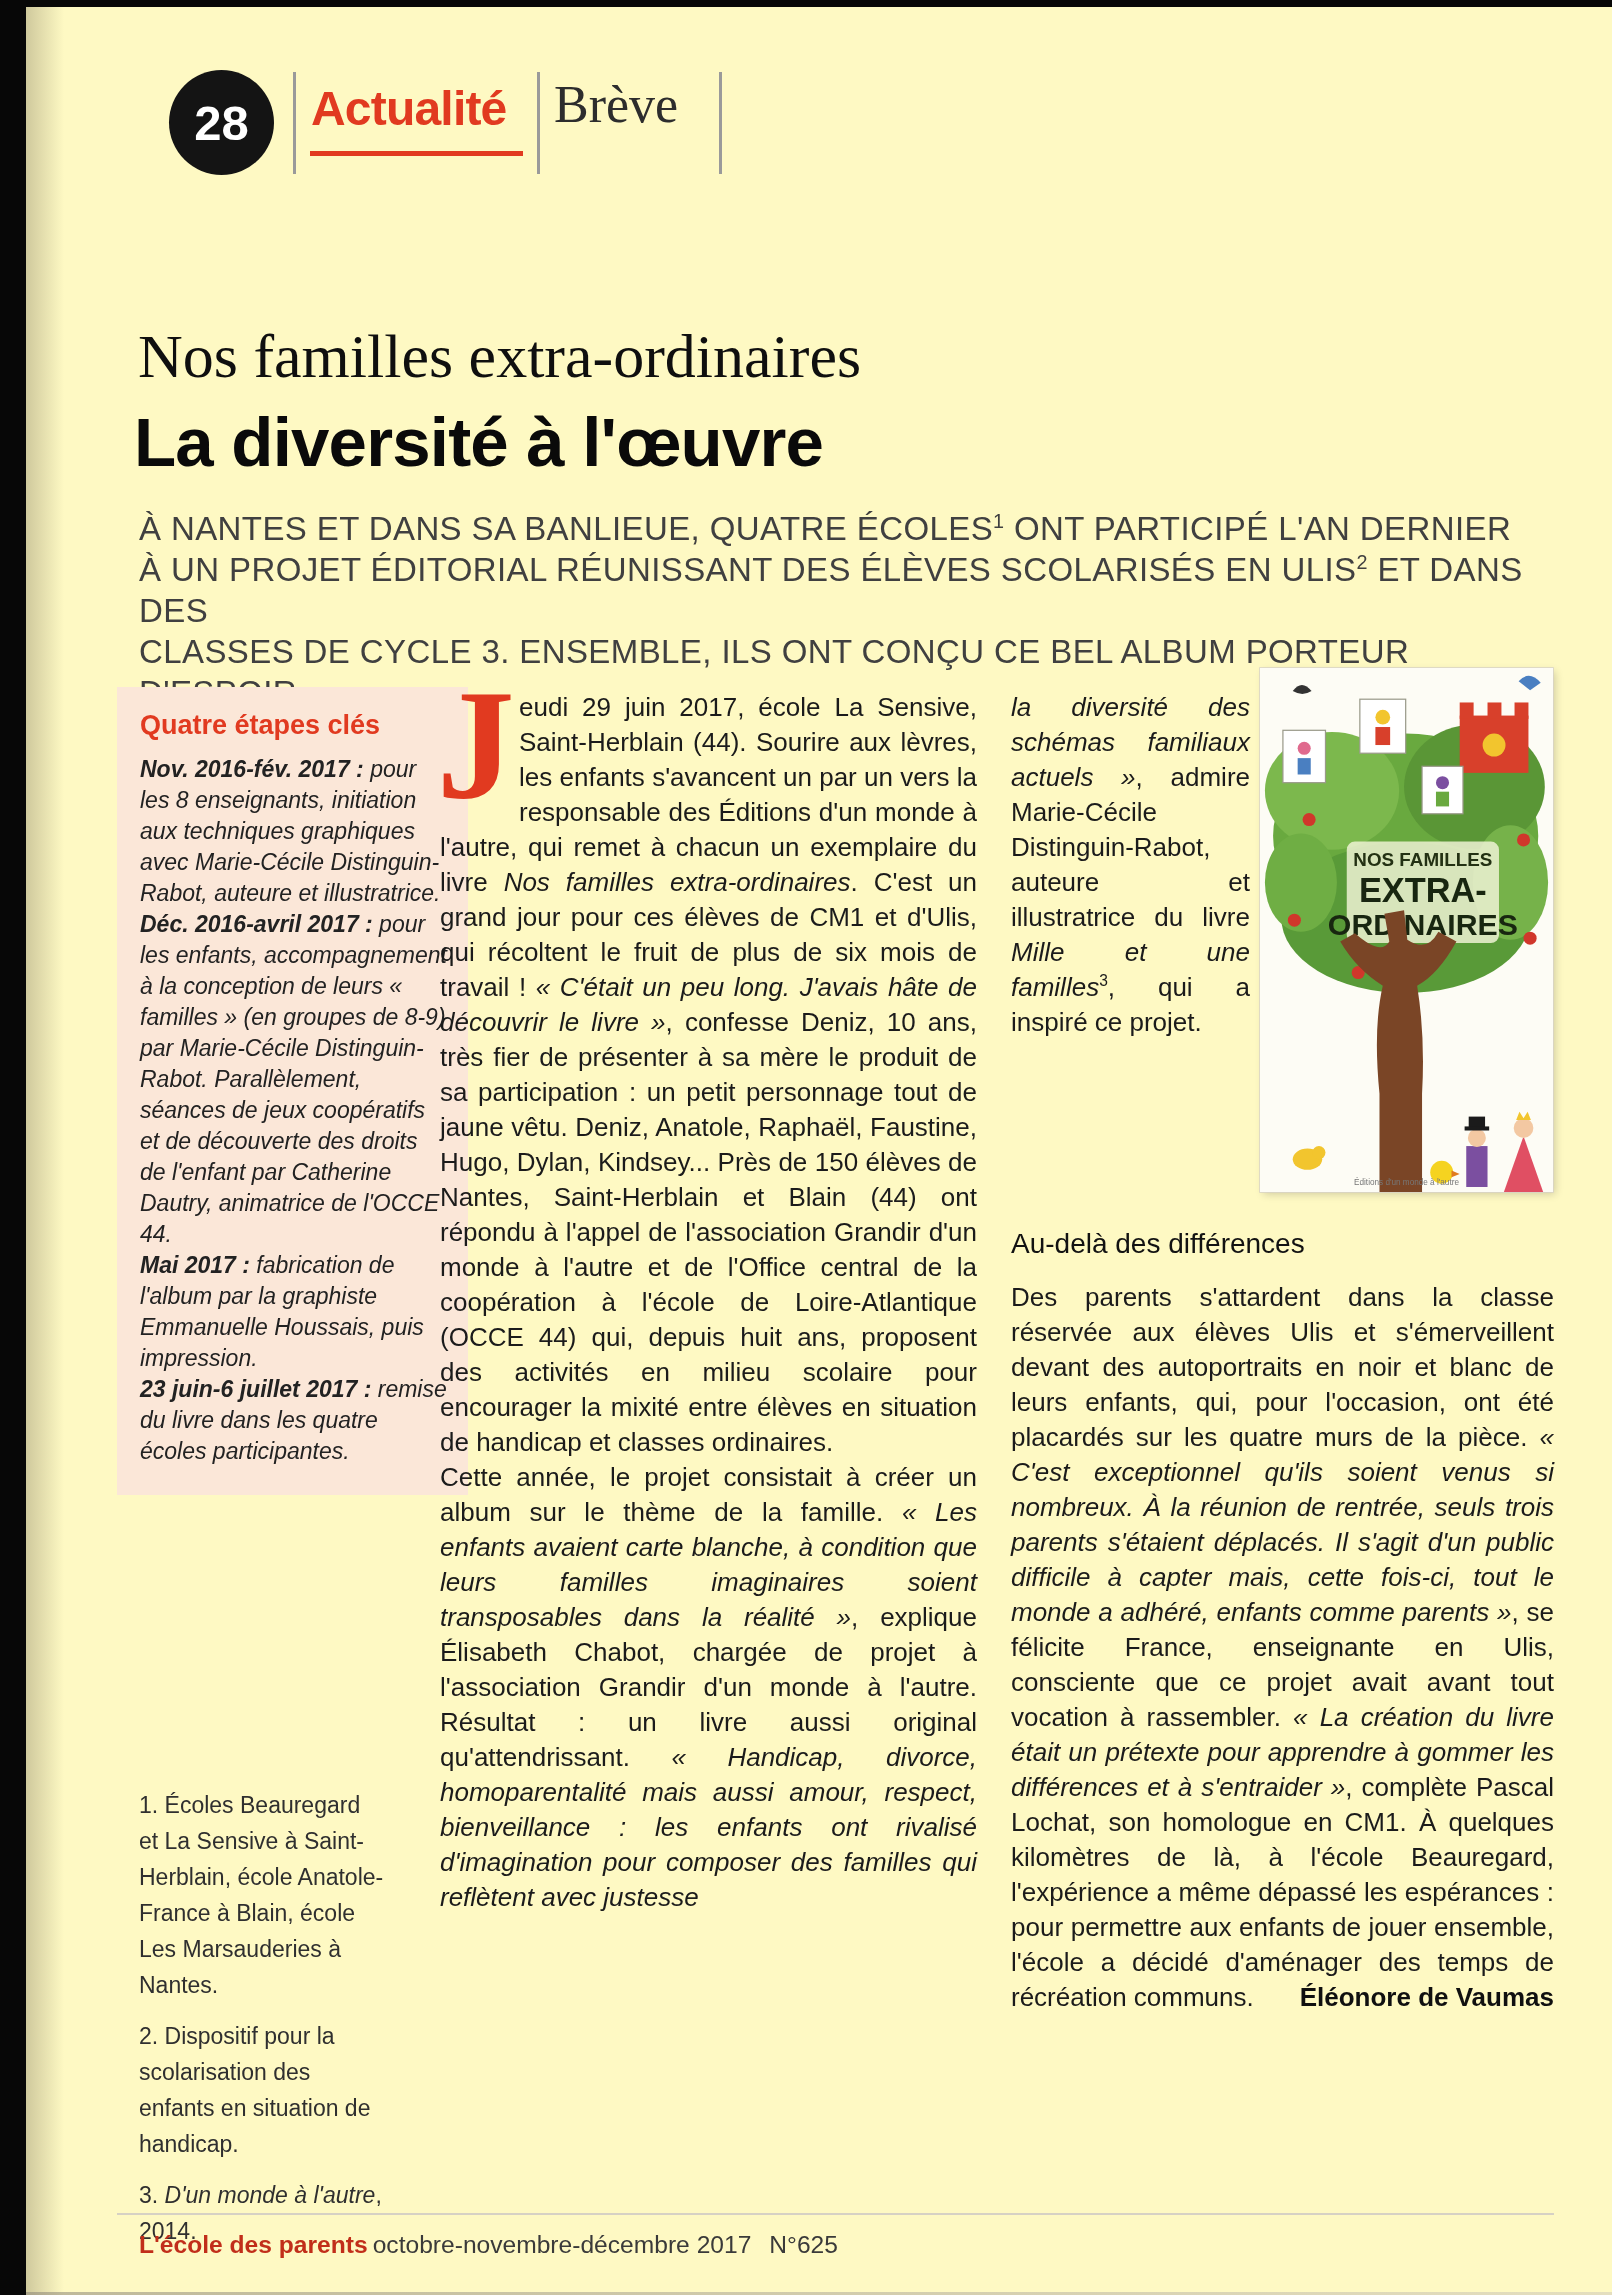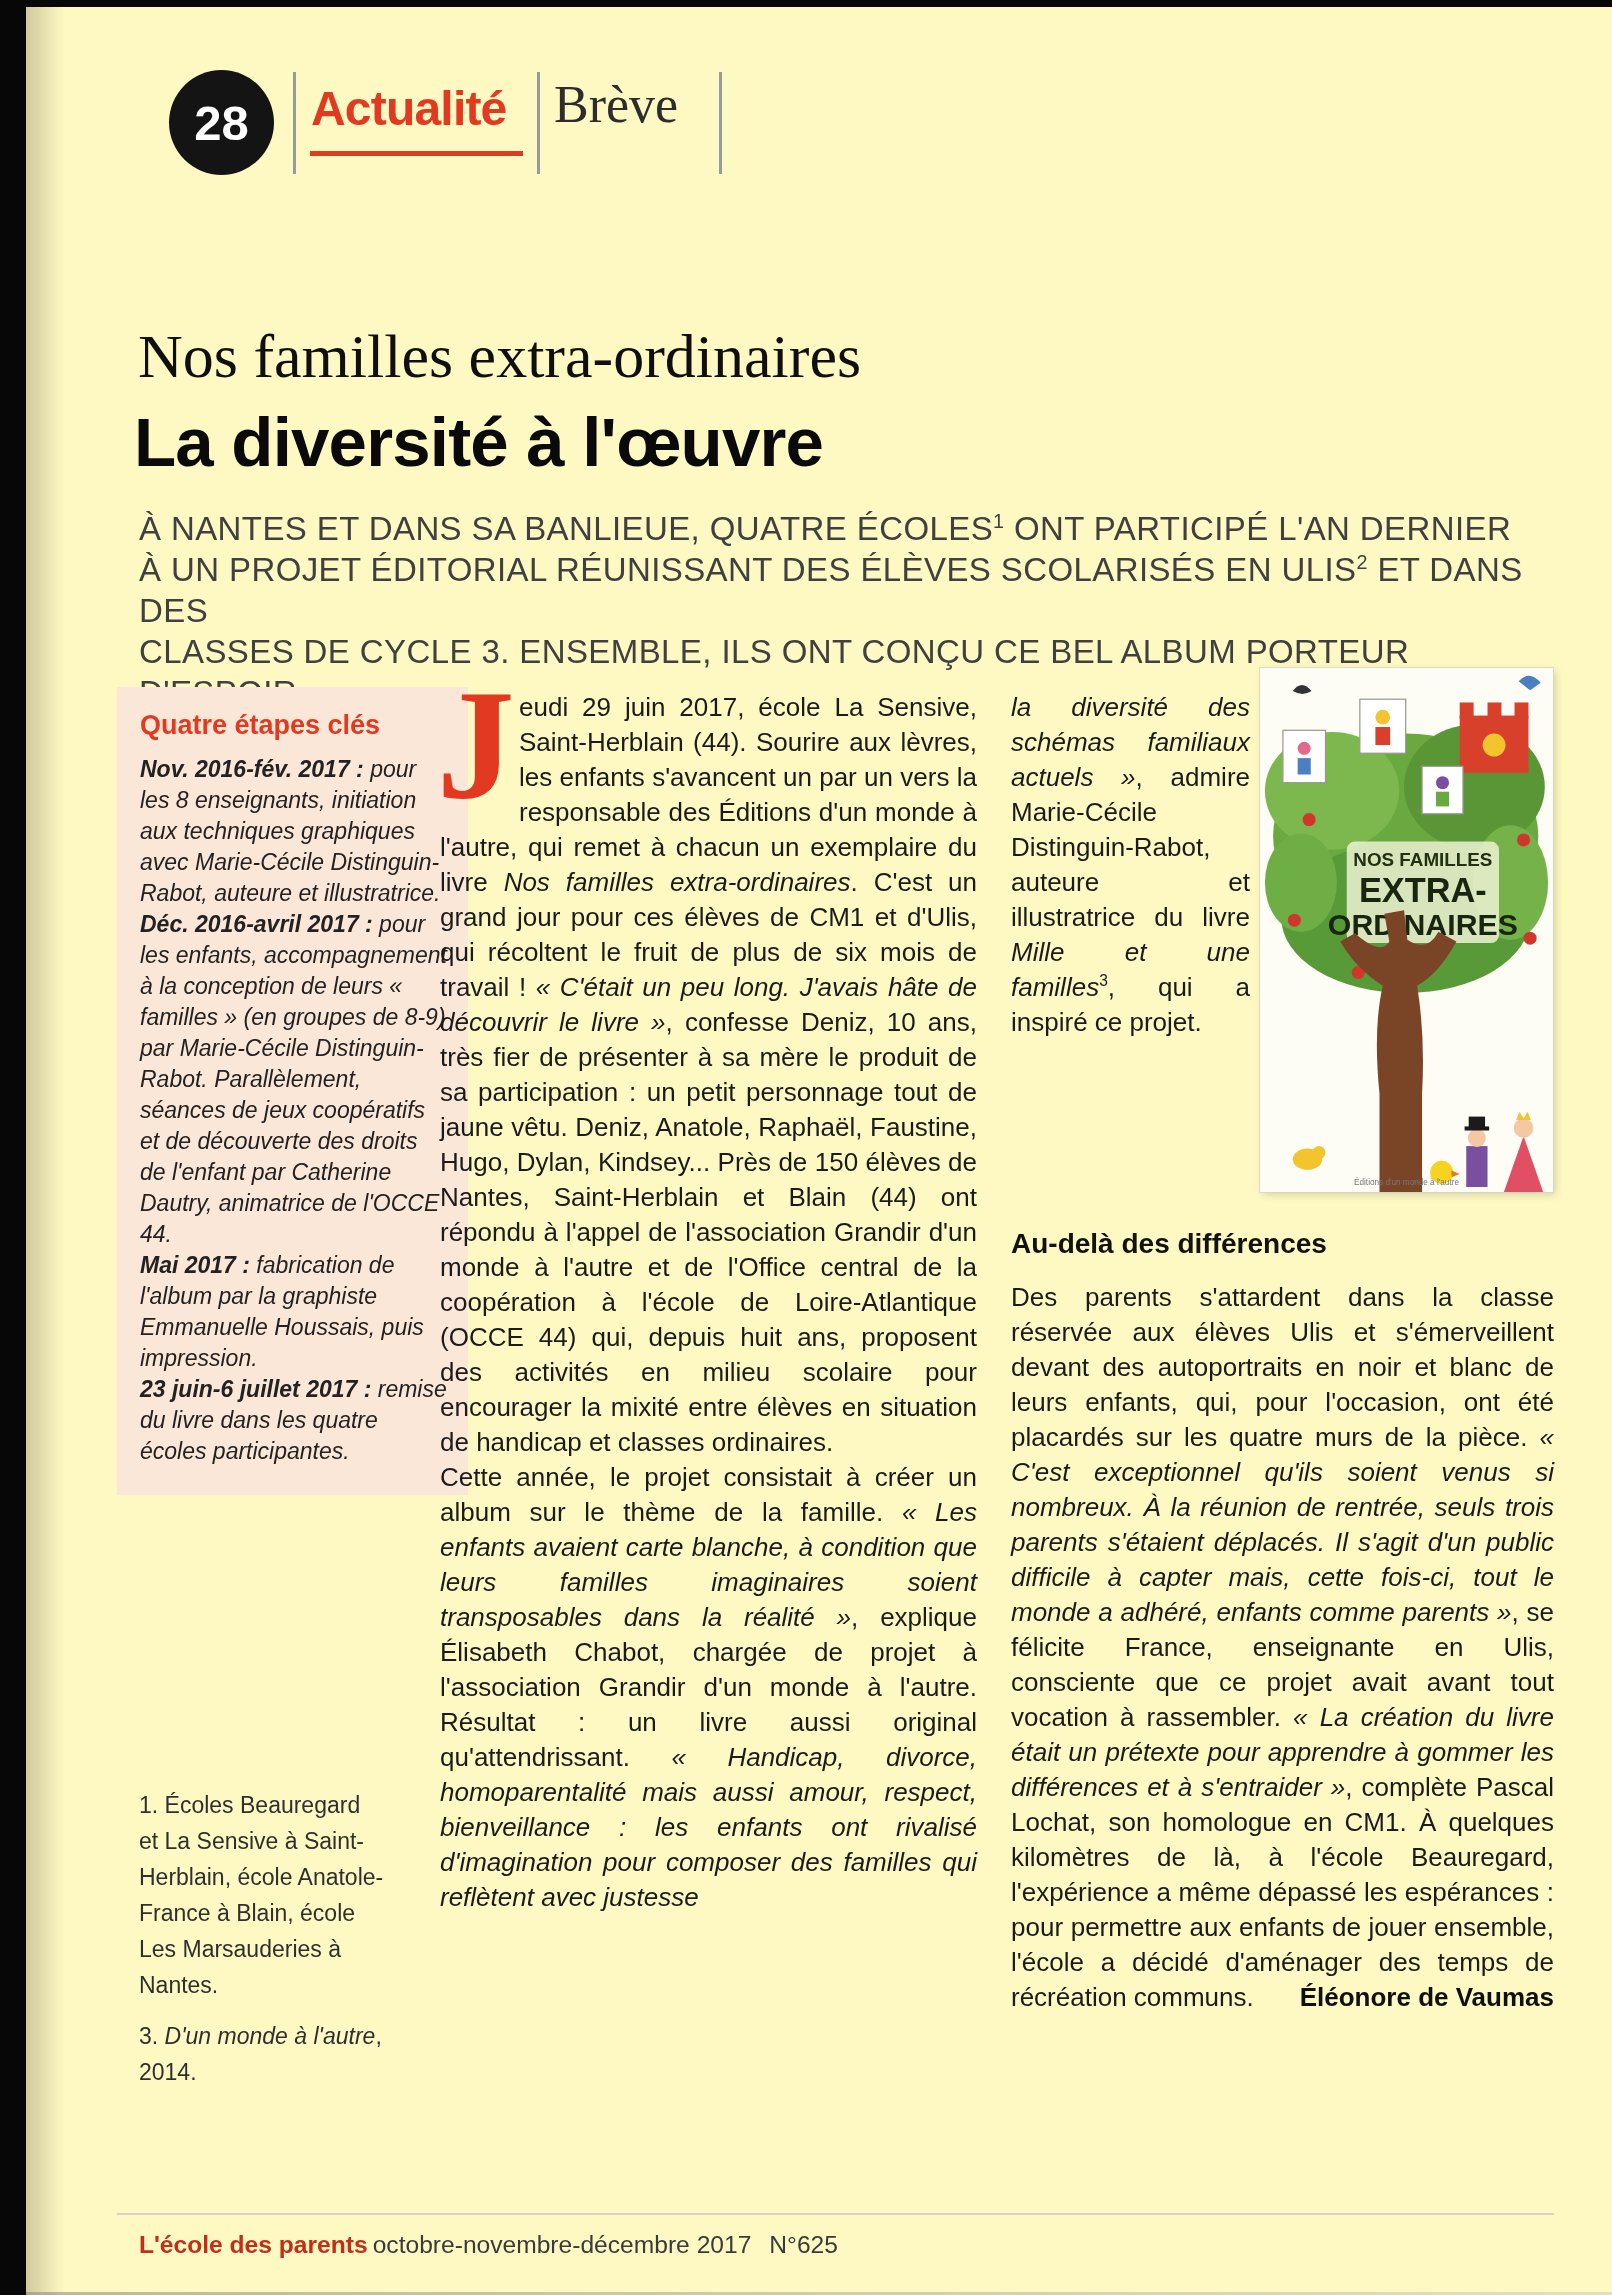--- a/index.html
+++ b/index.html
@@ -49,21 +49,21 @@
   .col-wrap{position:absolute;left:1011px;top:690px;width:239px;}
   .dropcap-box{float:left;width:79px;height:106px;position:relative;}
   .dropcap{position:absolute;left:-3.3px;top:-6.6px;font-family:"Liberation Serif",serif;font-weight:700;
         font-size:156px;line-height:123px;color:#e13a20;}
 
   .book{position:absolute;left:1260px;top:668px;width:293px;height:524px;margin:0;background:#fff;
         box-shadow:0 0 0 0.8px #d9d4c6,2.5px 3.3px 8.2px rgba(0,0,0,.18);}
   .book svg{display:block;}
 
   .section2{position:absolute;left:1011px;top:1228px;width:543px;}
-  .section2 h3{margin:0 0 19.7px 0;font-size:28px;font-weight:700;color:#121212;}
+  .section2 h3{margin:0 0 19.7px 0;font-size:28px;font-weight:400;color:#121212;}
   .byline{float:right;font-weight:700;font-style:normal;color:#101010;}
 
   .footer-rule{position:absolute;left:117px;top:2213px;width:1437px;height:1.6px;background:#d6d1c4;}
   .pfooter{position:absolute;left:139px;top:2231px;font-size:24.6px;color:#3a3a3a;}
   .pfooter .mag{color:#c12e1a;font-weight:700;margin-right:5px;}
   .pfooter .inum{margin-left:18px;}
 </style>
 </head>
 <body>
 
@@ -96,20 +96,21 @@
   <aside class="sidebar">
     <h3>Quatre étapes clés</h3>
     <p class="sb-item"><b>Nov. 2016-fév. 2017 :</b><span> pour les 8 enseignants, initiation aux techniques graphiques avec Marie-Cécile Distinguin-Rabot, auteure et illustratrice.</span></p>
     <p class="sb-item"><b>Déc. 2016-avril 2017 :</b><span> pour les enfants, accompagnement à la conception de leurs « familles » (en groupes de 8-9) par Marie-Cécile Distinguin-Rabot. Parallèlement, séances de jeux coopératifs et de découverte des droits de l'enfant par Catherine Dautry, animatrice de l'OCCE 44.</span></p>
     <p class="sb-item"><b>Mai 2017 :</b><span> fabrication de l'album par la graphiste Emmanuelle Houssais, puis impression.</span></p>
     <p class="sb-item"><b>23 juin-6 juillet 2017 :</b><span> remise du livre dans les quatre écoles participantes.</span></p>
   </aside>
 
   <div class="footnotes">
     <p><span>1. Écoles Beauregard et La Sensive à Saint-Herblain, école Anatole-France à Blain, école Les Marsauderies à Nantes.</span></p>
+    <p><span>2. Dispositif pour la scolarisation des enfants en situation de handicap.</span></p>
     <p><span>3. </span><i>D'un monde à l'autre</i><span>, 2014.</span></p>
   </div>
 
   <div class="col-mid">
     <p class="para">
       <span class="dropcap-box">
           <span class="dropcap">J</span>
         </span><span>eudi 29 juin 2017, école La Sensive, Saint-Herblain (44). Sourire aux lèvres, les enfants s'avancent un par un vers la responsable des Éditions d'un monde à l'autre, qui remet à chacun un exemplaire du livre </span><i>Nos familles extra-ordinaires</i><span>. C'est un grand jour pour ces élèves de CM1 et d'Ulis, qui récoltent le fruit de plus de six mois de travail ! </span><i>« C'était un peu long. J'avais hâte de découvrir le livre »</i><span>, confesse Deniz, 10 ans, très fier de présenter à sa mère le produit de sa participation : un petit personnage tout de jaune vêtu. Deniz, Anatole, Raphaël, Faustine, Hugo, Dylan, Kindsey... Près de 150 élèves de Nantes, Saint-Herblain et Blain (44) ont répondu à l'appel de l'association Grandir d'un monde à l'autre et de l'Office central de la coopération à l'école de Loire-Atlantique (OCCE 44) qui, depuis huit ans, proposent des activités en milieu scolaire pour encourager la mixité entre élèves en situation de handicap et classes ordinaires.</span>
     </p>
     <p class="para">

